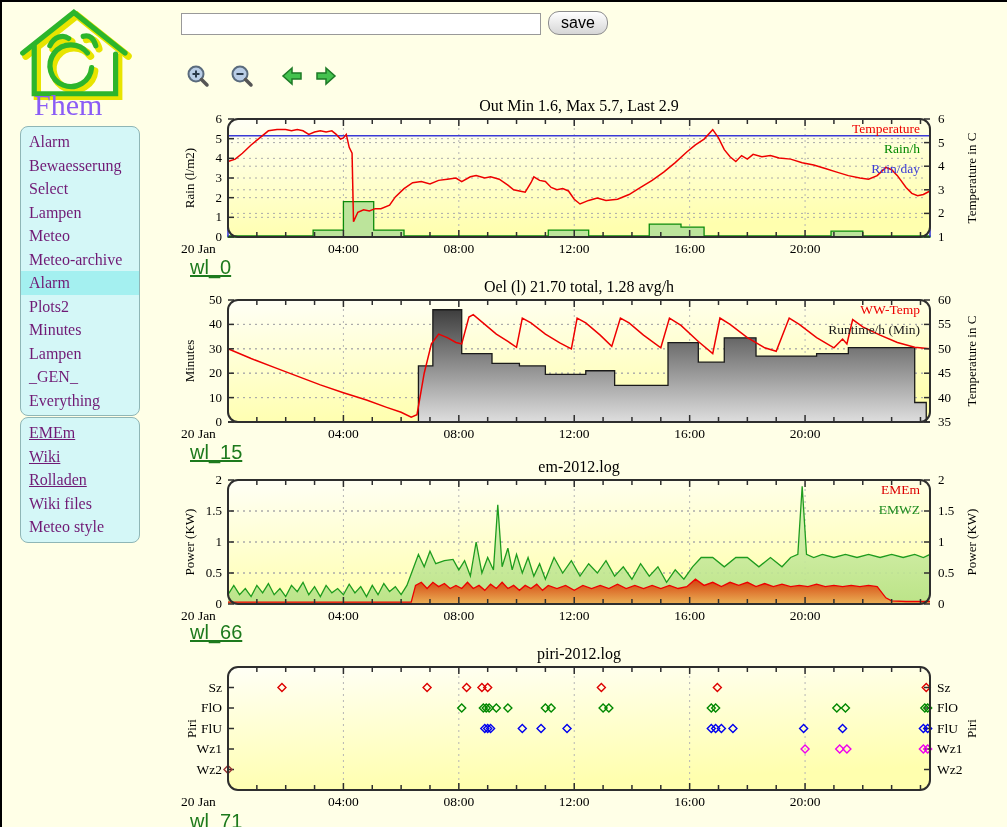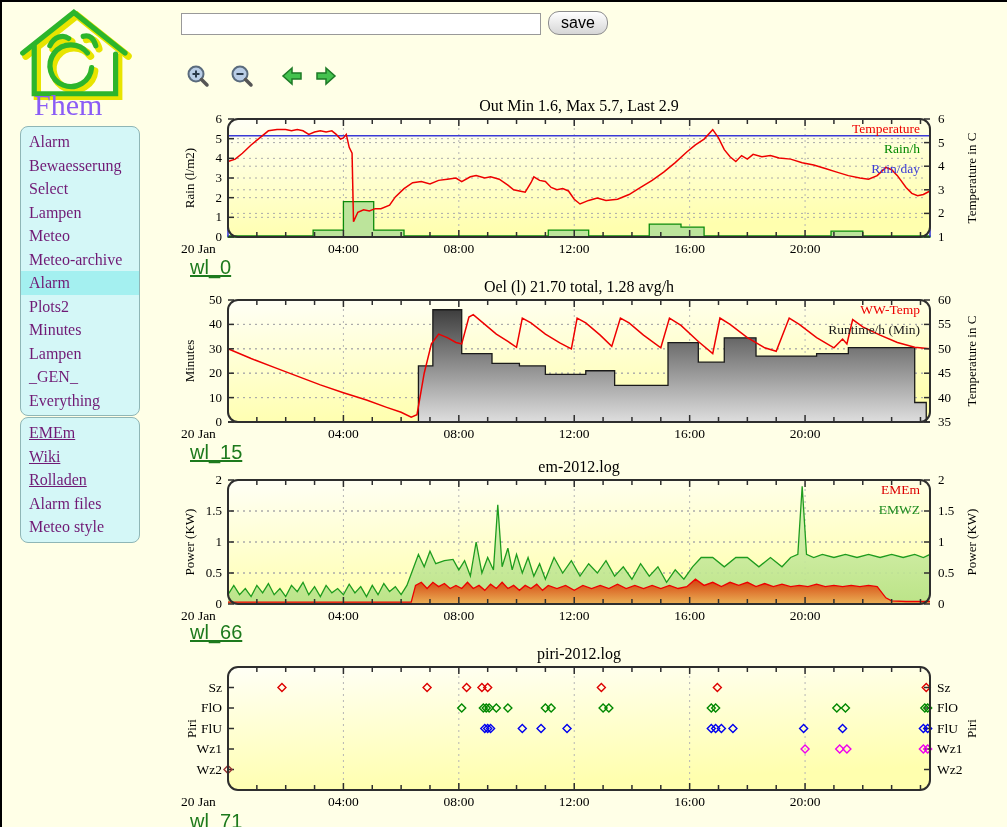--- a/index.html
+++ b/index.html
@@ -93,21 +93,21 @@
       <div class="item">Plots2</div>
       <div class="item">Minutes</div>
       <div class="item">Lampen</div>
       <div class="item">_GEN_</div>
       <div class="item">Everything</div>
     </nav>
   <nav class="menu" id="link-menu">
       <div class="item und">EMEm</div>
       <div class="item und">Wiki</div>
       <div class="item und">Rolladen</div>
-      <div class="item">Alarm files</div>
+      <div class="item">Wiki files</div>
       <div class="item">Meteo style</div>
     </nav>
 
   <a class="wl" style="top:256px">wl_0</a>
   <a class="wl" style="top:441px">wl_15</a>
   <a class="wl" style="top:621px">wl_66</a>
   <a class="wl" style="top:810px">wl_71</a>
 
 <svg width="827" height="178" class="chart" style="left: 180px; top: 95px;">
       <defs>

